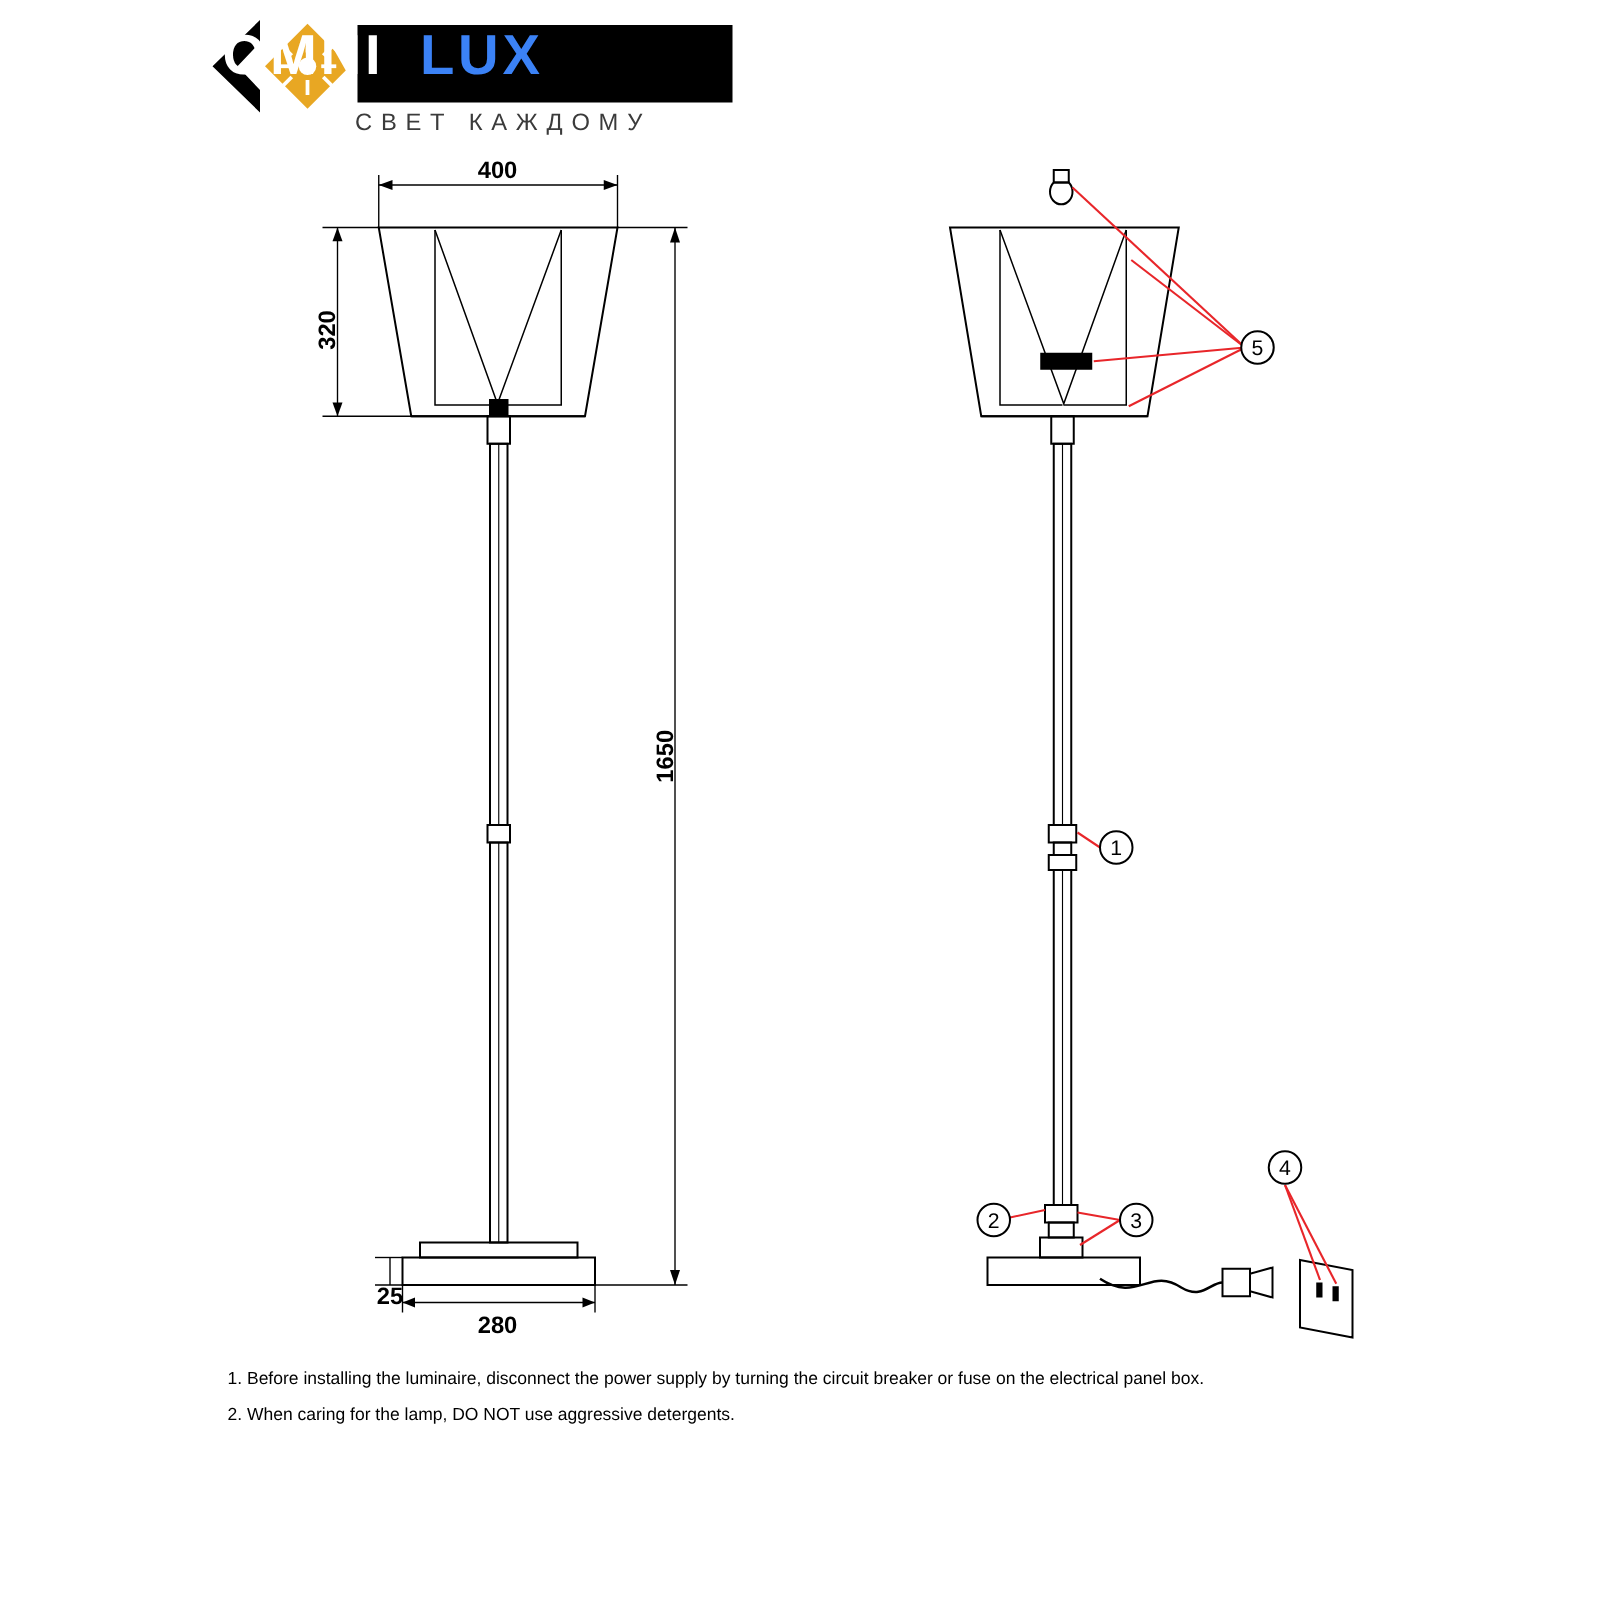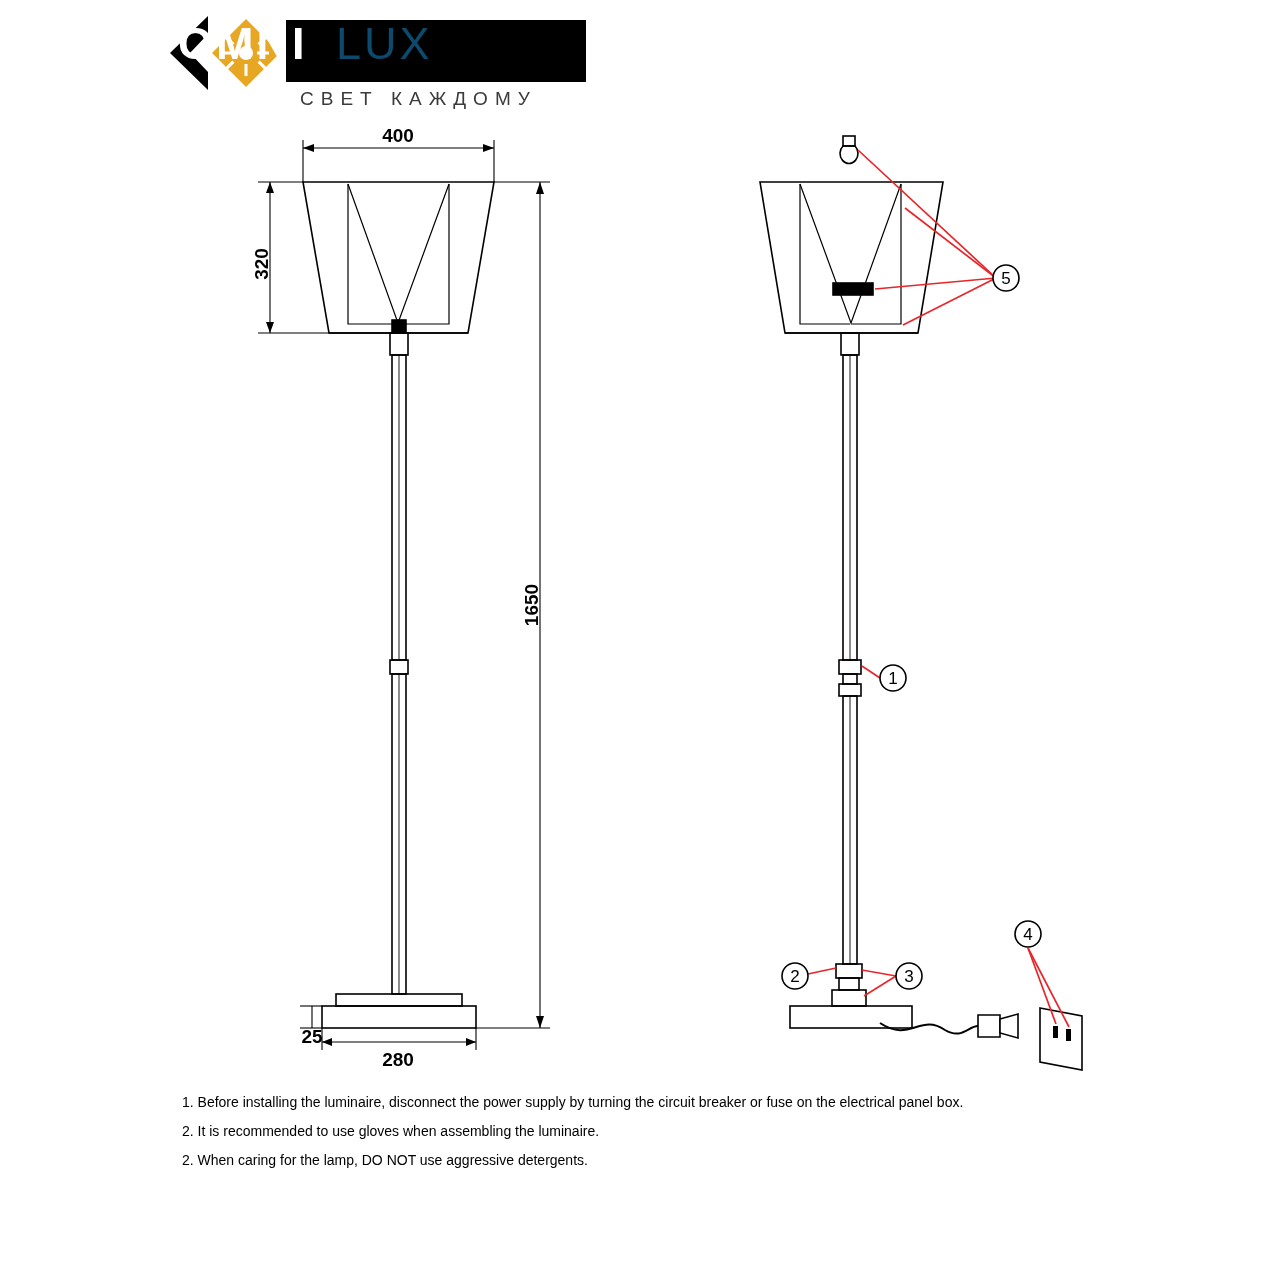--- a/index.html
+++ b/index.html
@@ -56,28 +56,28 @@
     font-weight: bold;
     letter-spacing: 3px;
     color: #ffffff;
     font-family: "Liberation Sans", sans-serif;
   }
   .logo-lux {
     position: absolute;
     left: 168px;
     top: 6px;
     font-size: 45px;
-    font-weight: normal;
+    font-weight: bold;
     letter-spacing: 3px;
-    color: #0c4a6e;
+    color: #3b82f6;
     font-family: "Liberation Sans", sans-serif;
   }
   .logo-slogan {
     position: absolute;
-    left: 132px;
+    left: 116px;
     top: 76px;
     font-size: 19px;
     letter-spacing: 7px;
     color: #3b3b3b;
     font-family: "Liberation Sans", sans-serif;
   }
   .model-code {
     position: absolute;
     left: 650px;
     top: 28px;
@@ -290,17 +290,16 @@
           <circle cx="1028" cy="816" r="13" fill="#ffffff" stroke="#000000" stroke-width="1.6"></circle>
           <text x="1028" y="822" text-anchor="middle" fill="#000000">4</text>
         </g>
       </g>
 
     </svg>
   </div>
 
   <div class="notes">
     <p>1. Before installing the luminaire, disconnect the power supply by turning the circuit breaker or fuse on the electrical panel box.</p>
-    <p class="last">2. It is recommended to use gloves when assembling the luminaire.</p>
     <p class="last">2. When caring for the lamp, DO NOT use aggressive detergents.</p>
   </div>
 
 </div>
 
 </body></html>

